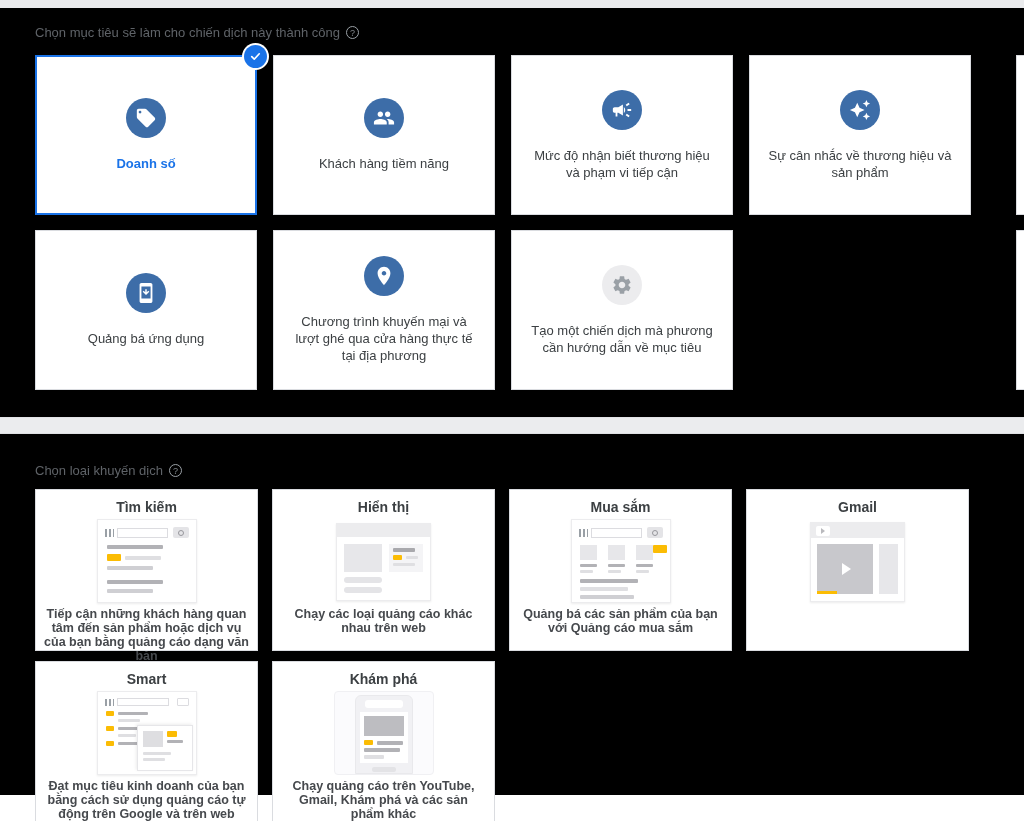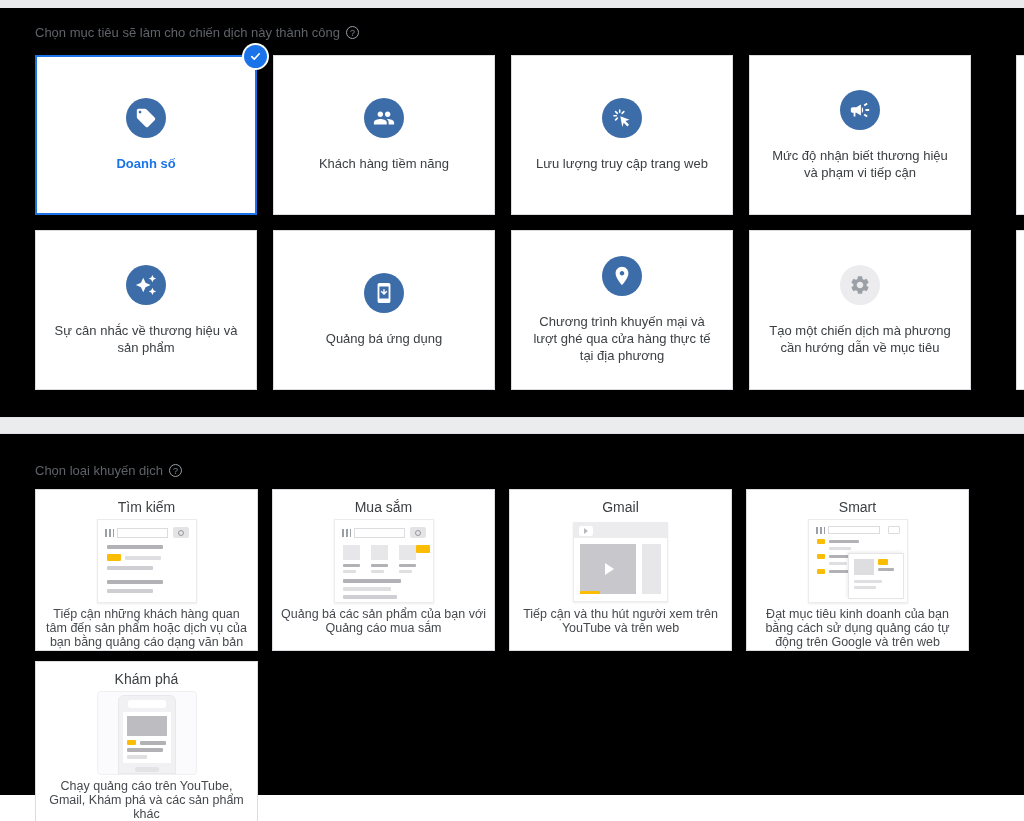--- a/index.html
+++ b/index.html
@@ -31,21 +31,21 @@
   .goal-sliver{position:absolute;left:1016px;width:40px;height:160px;background:#fff;
     border:1px solid #dadce0;box-sizing:border-box;cursor:pointer;}
   .sliver-1{top:55px;} .sliver-2{top:230px;}
   
   .section-gap{margin-top:27px;height:15px;background:#ebecee;
     border-top:1px solid #e3e4e7;border-bottom:1px solid #dfe0e3;}
   
   .types{padding-top:28px;}
   .type-grid{display:grid;grid-template-columns:repeat(4,223px);gap:10px 14px;margin-top:10px;}
   .type-card{height:162px;background:#fff;border:1px solid #dadce0;box-sizing:border-box;
-    display:flex;flex-direction:column;align-items:center;padding-top:8px;cursor:pointer;}
+    display:flex;flex-direction:column;align-items:center;padding-top:8px;cursor:pointer;font-weight:bold;}
   .type-title{font-size:14px;color:#3c4043;line-height:18px;}
   .type-desc{margin-top:4px;font-size:12.5px;line-height:14px;color:#46494d;text-align:center;
     padding:0 8px;}
   .thumb{width:100px;height:84px;margin-top:3px;position:relative;flex:0 0 auto;}
   .mock{width:100px;height:84px;background:#fff;border:1px solid #ececee;box-sizing:border-box;
     margin:0 auto;box-shadow:0 1px 2px rgba(0,0,0,.08);}
   .sbar{display:flex;align-items:center;margin:7px 7px 0;}
   .mlogo{width:9px;height:8px;background:repeating-linear-gradient(90deg,#9aa0a6 0 2px,transparent 2px 4px);flex:0 0 auto;}
   .sinput{flex:1;height:10px;border:1px solid #dcdce0;margin:0 5px 0 3px;box-sizing:border-box;}
   .sbtn{width:16px;height:11px;background:#e4e4e7;border-radius:2px;display:flex;
@@ -87,31 +87,20 @@
 
       <div class="goal-card">
         <span class="goal-icon">
           <svg viewBox="0 0 24 24">
               <path fill="#fff" d="M16 11c1.66 0 2.99-1.34 2.99-3S17.66 5 16 5c-1.66 0-3 1.34-3 3s1.34 3 3 3zm-8 0c1.66 0 2.99-1.34 2.99-3S9.66 5 8 5C6.34 5 5 6.34 5 8s1.34 3 3 3zm0 2c-2.33 0-7 1.17-7 3.5V19h14v-2.5c0-2.33-4.67-3.5-7-3.5zm8 0c-.29 0-.62.02-.97.05 1.16.84 1.97 1.97 1.97 3.45V19h6v-2.5c0-2.33-4.67-3.5-7-3.5z"></path>
             </svg>
         </span>
         <span class="goal-label">Khách hàng tiềm năng</span>
       </div>
 
-      <div class="goal-card">
-        <span class="goal-icon">
-          <svg viewBox="0 0 24 24">
-              <g stroke="#fff" stroke-width="1.7" stroke-linecap="round">
-                <path d="M9.5 3.2v2.6M3.2 9.5h2.6M5 5l1.9 1.9M14 5l-1.9 1.9M5 14l1.9-1.9"></path>
-              </g>
-              <path fill="#fff" d="M10.2 10.2l10 3.6-4.4 1.6 3.9 3.9-1.9 1.9-3.9-3.9-1.6 4.4z"></path>
-            </svg>
-        </span>
-        <span class="goal-label">Lưu lượng truy cập trang web</span>
-      </div>
 
       <div class="goal-card">
         <span class="goal-icon">
           <svg viewBox="0 0 24 24">
               <path fill="#fff" d="M18 11v2h4v-2h-4zm-2 6.61c.96.71 2.21 1.65 3.2 2.39.4-.53.8-1.07 1.2-1.6-.99-.74-2.24-1.68-3.2-2.4-.4.54-.8 1.08-1.2 1.61zM20.4 5.6c-.4-.53-.8-1.07-1.2-1.6-.99.74-2.24 1.68-3.2 2.4.4.53.8 1.07 1.2 1.6.96-.72 2.21-1.65 3.2-2.4zM4 9c-1.1 0-2 .9-2 2v2c0 1.1.9 2 2 2h1v4h2v-4h1l5 3V6L8 9H4zm11.5 3c0-1.33-.58-2.53-1.5-3.35v6.69c.92-.81 1.5-2.01 1.5-3.34z"></path>
             </svg>
         </span>
         <span class="goal-label">Mức độ nhận biết thương hiệu và phạm vi tiếp cận</span>
       </div>
 
@@ -186,20 +175,42 @@
                 </div>
               <div class="ln c2" style="width:46px;margin-top:5px"></div>
               <div class="ln c1" style="width:56px;margin-top:10px"></div>
               <div class="ln c2" style="width:46px;margin-top:5px"></div>
             </div>
           </div>
         </div>
         <div class="type-desc">Tiếp cận những khách hàng quan tâm đến sản phẩm hoặc dịch vụ của bạn bằng quảng cáo dạng văn bản</div>
       </div>
 
+      <div class="type-card">
+        <div class="type-title">Hiển thị</div>
+        <div class="thumb">
+          <div class="mock" style="width:95px;height:78px;margin-top:4px">
+            <div style="height:13px;background:#ececee"></div>
+            <div style="display:flex;margin:7px 7px 0">
+              <div style="width:38px;height:28px;background:#e7e7ea"></div>
+              <div style="width:34px;height:28px;background:#f4f4f6;margin-left:7px;padding:4px;box-sizing:border-box">
+                <div class="ln dark" style="width:22px"></div>
+                <div class="lrow" style="margin-top:3px">
+                    <span class="chip" style="width:9px;height:5px"></span>
+                    <span class="ln c3" style="width:12px;height:3px"></span>
+                  </div>
+                <div class="ln c3" style="width:22px;height:3px;margin-top:3px"></div>
+              </div>
+            </div>
+            <div style="width:38px;height:6px;border-radius:3px;background:#e4e4e7;margin:5px 0 0 7px"></div>
+            <div style="width:38px;height:6px;border-radius:3px;background:#e4e4e7;margin:4px 0 0 7px"></div>
+          </div>
+        </div>
+        <div class="type-desc">Chạy các loại quảng cáo khác nhau trên web</div>
+      </div>
 
       <div class="type-card">
         <div class="type-title">Mua sắm</div>
         <div class="thumb">
           <div class="mock">
             <div class="sbar">
                 <span class="mlogo"></span>
                 <span class="sinput"></span>
                 <span class="sbtn">
                   <span class="mag"></span>
@@ -242,21 +253,20 @@
             </div>
             <div style="display:flex;margin:6px 6px 0">
               <div style="width:57px;height:50px;background:#c8c8cc;position:relative;display:flex;align-items:center;justify-content:center">
                 <span style="width:0;height:0;border-left:9px solid #fff;border-top:6px solid transparent;border-bottom:6px solid transparent;margin-left:3px"></span>
                 <span style="position:absolute;left:0;bottom:0;width:20px;height:3px;background:#fbbc04"></span>
               </div>
               <div style="width:20px;height:50px;background:#e7e7ea;margin-left:6px"></div>
             </div>
           </div>
         </div>
-        <div class="type-desc">Tiếp cận và thu hút người xem trên YouTube và trên web</div>
       </div>
 
       <div class="type-card">
         <div class="type-title">Smart</div>
         <div class="thumb">
           <div class="mock" style="position:relative">
             <div class="sbar" style="margin:6px 7px 0">
                 <span class="mlogo" style="height:7px"></span>
                 <span class="sinput" style="height:8px"></span>
                 <span style="width:12px;height:8px;border:1px solid #dcdce0;border-radius:1px;margin-left:3px;box-sizing:border-box"></span>

